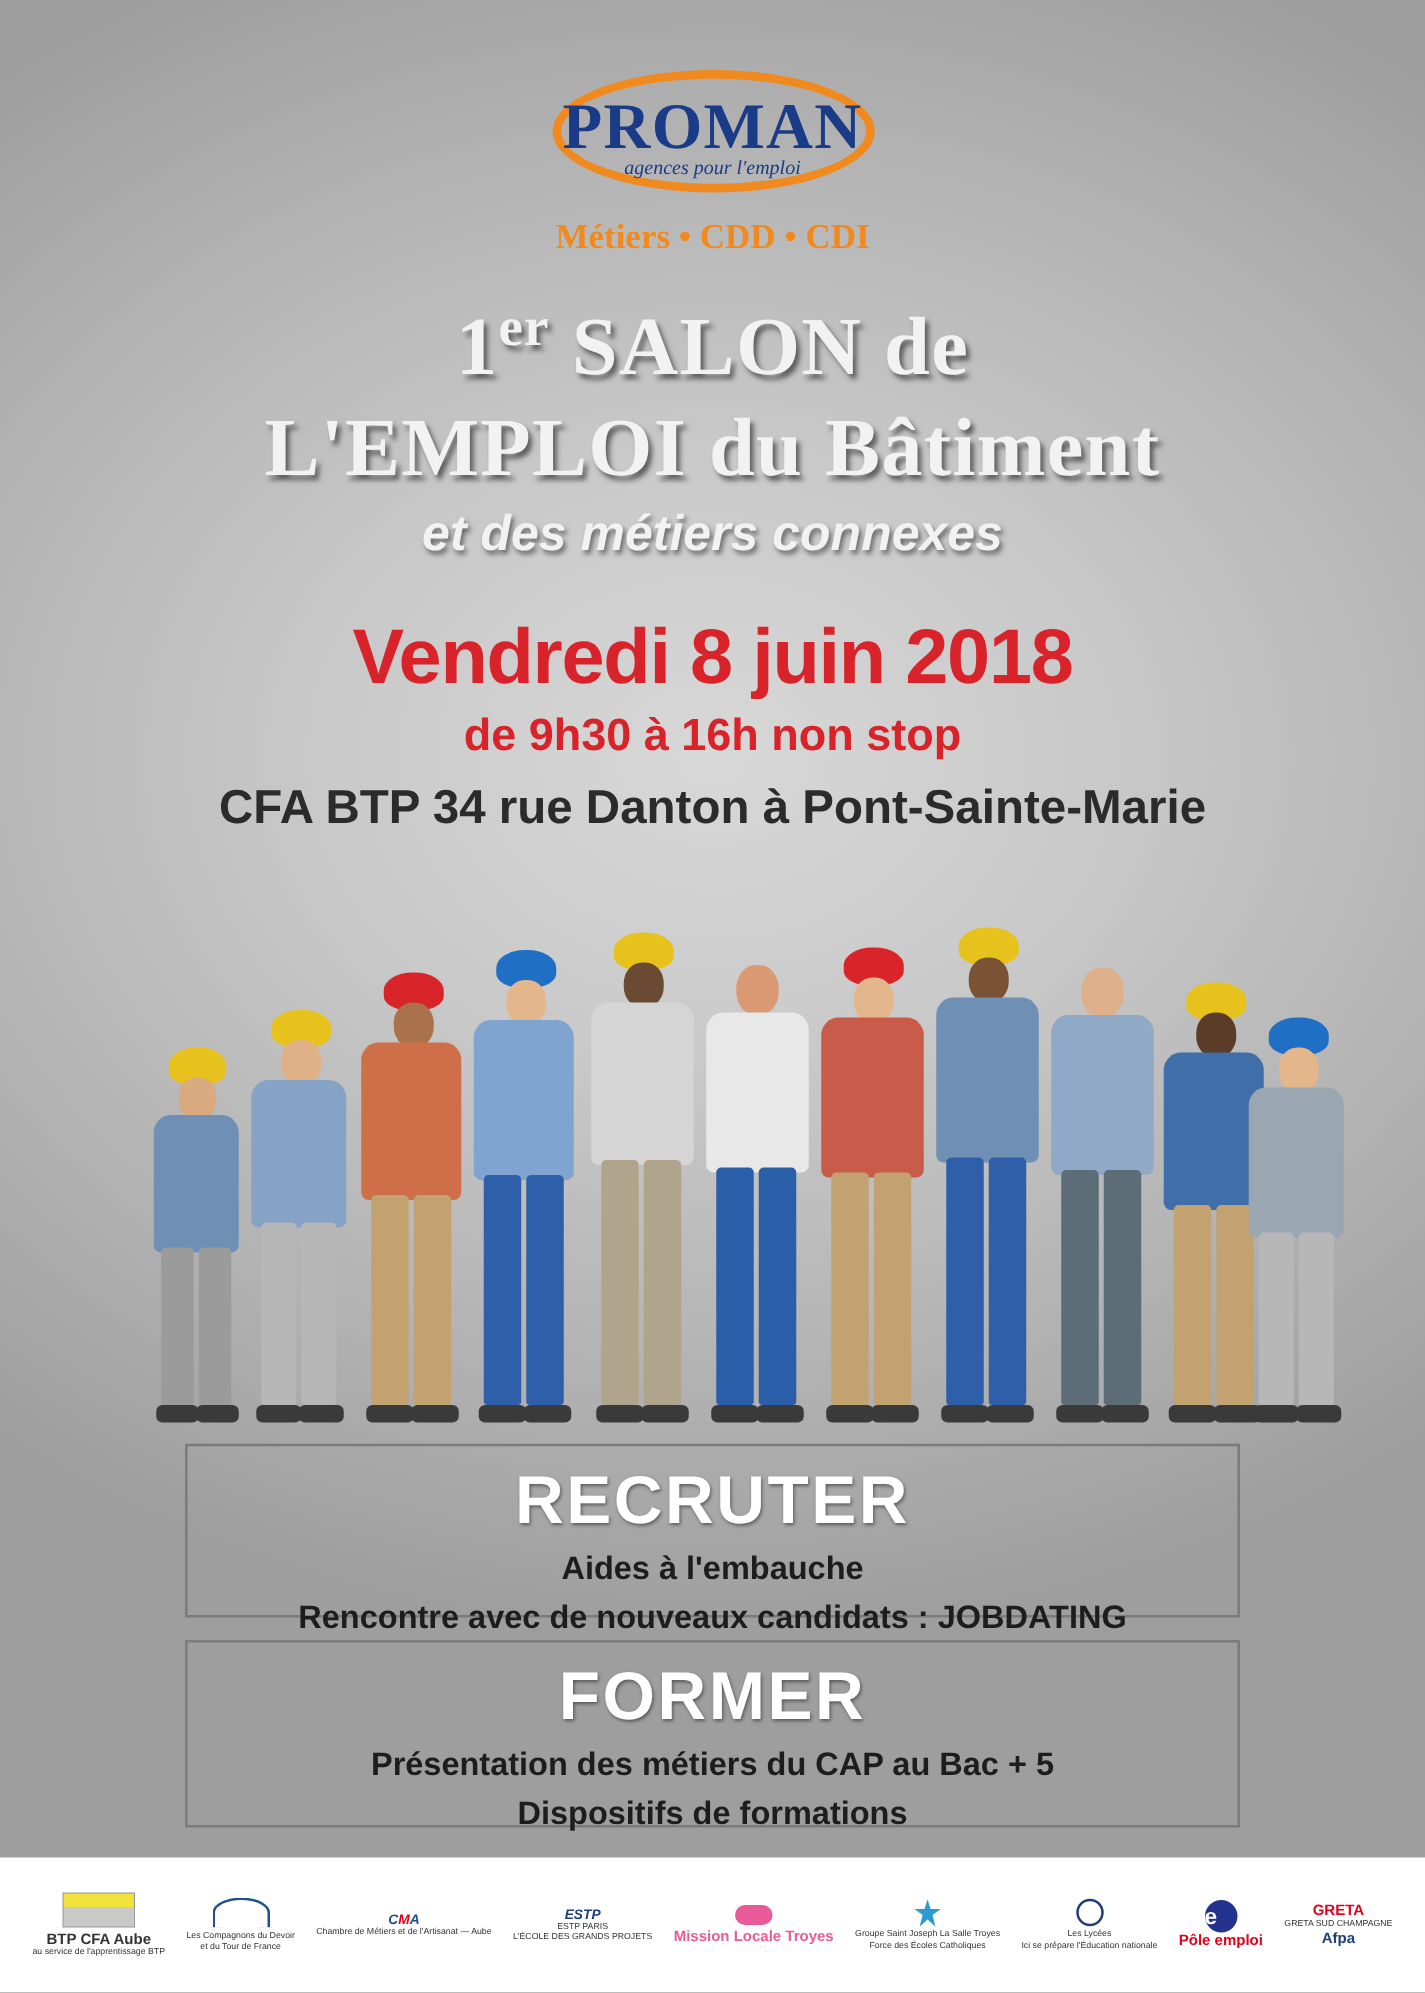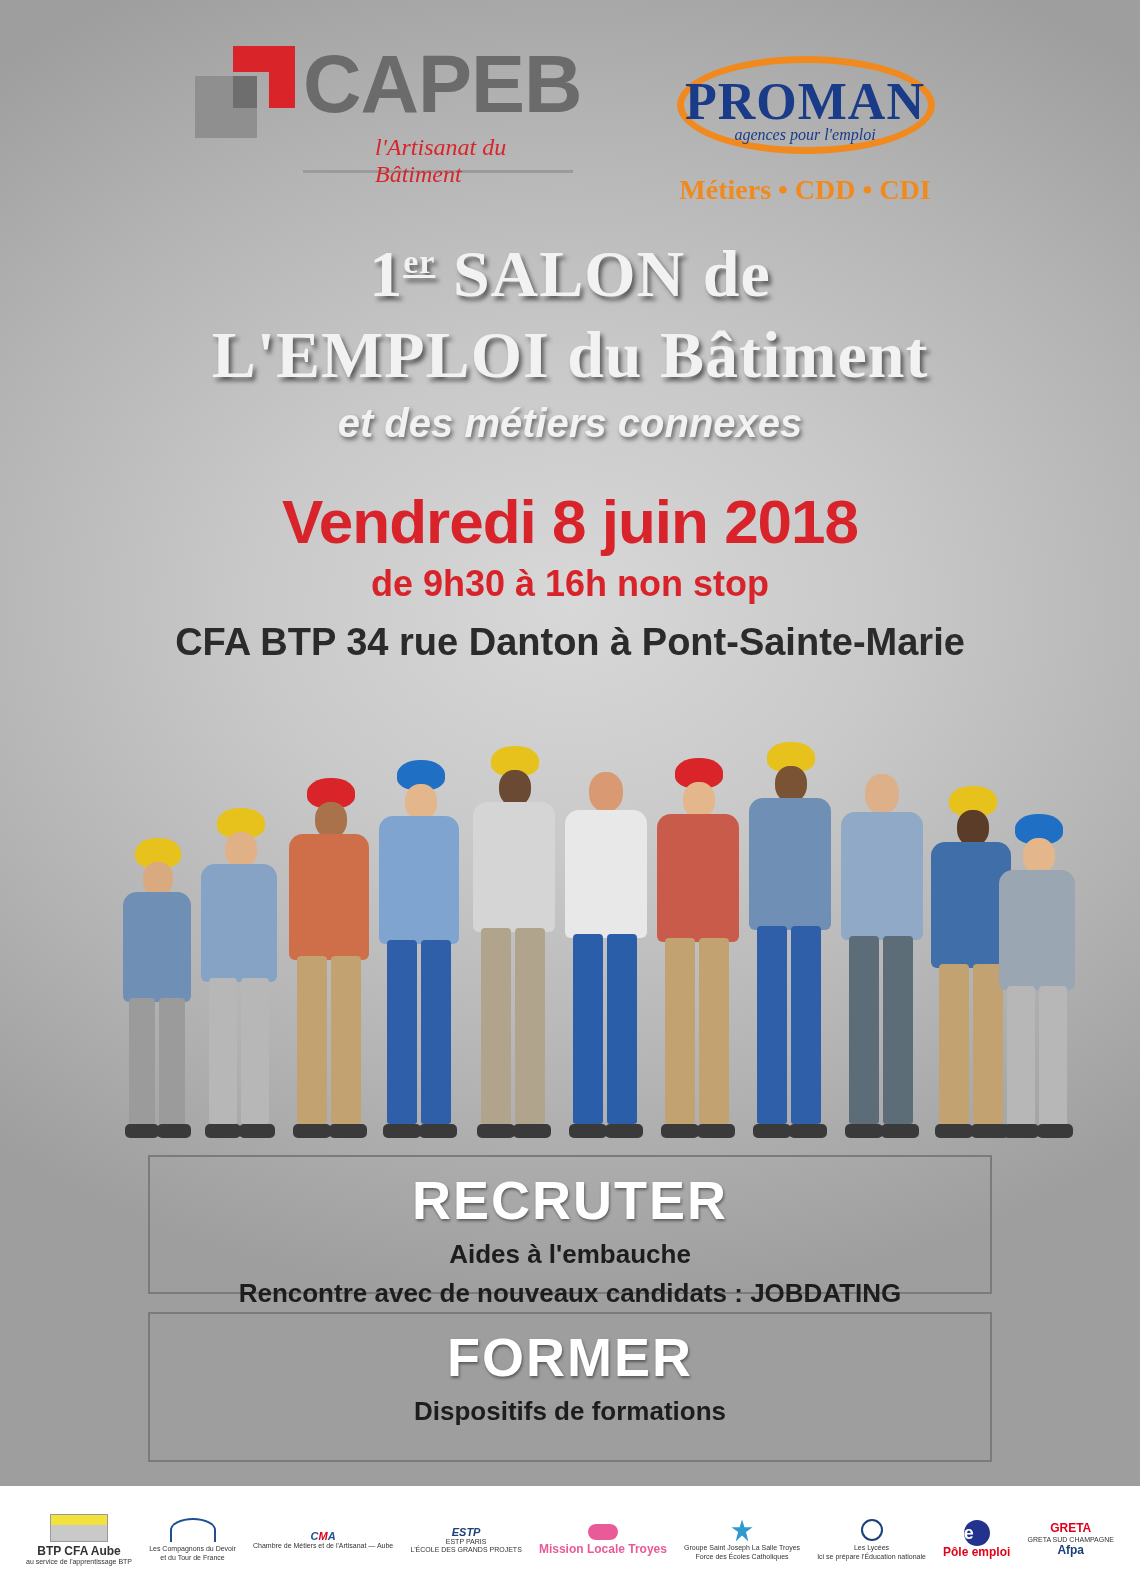--- a/index.html
+++ b/index.html
@@ -45,21 +45,21 @@
   .title-block{position:absolute;top:240px;left:0;width:1140px;text-align:center;}
   .t1,.t2{
     color:#f2f2f2;
     font-family:"Liberation Serif",serif;
     font-weight:bold;
     text-shadow:3px 4px 4px rgba(40,40,40,.65);
     letter-spacing:1px;
     line-height:1.02;
   }
   .t1{font-size:66px;}
-  .t1 sup{font-size:34px;vertical-align:super;text-decoration:underline;}
+  .t1 sup{font-size:44px;vertical-align:super;}
   .t2{font-size:66px;margin-top:14px;}
   .t3{
     margin-top:12px;font-size:40px;color:#f2f2f2;font-style:italic;font-weight:bold;
     font-family:Liberation Sans, sans-serif;text-shadow:2px 3px 4px rgba(40,40,40,.6);
   }
 
   .date-line{margin-top:40px;font-size:62px;font-weight:bold;color:#d8232a;letter-spacing:-1px;}
   .hours-line{margin-top:6px;font-size:36px;font-weight:bold;color:#d8232a;}
   .place-line{margin-top:16px;font-size:38px;font-weight:bold;color:#2b2b2b;}
 
@@ -95,30 +95,20 @@
   .plogo .mid{font-size:12px;font-weight:bold;}
   .plogo .tiny{font-size:7px;}
 </style>
 </head>
 <body>
 
 <div class="poster">
 
   <div class="logos-row">
 
-    <div class="capeb">
-      <div class="capeb-mark">
-        <div class="sq-grey"></div>
-        <div class="sq-red"></div>
-        <div class="sq-dark"></div>
-      </div>
-      <div class="capeb-text">CAPEB</div>
-      <div class="capeb-rule"></div>
-      <div class="capeb-sub">l'Artisanat du Bâtiment</div>
-    </div>
 
     <div class="proman">
       <div class="proman-oval"></div>
       <div class="proman-word">PROMAN</div>
       <div class="proman-tag">agences pour l'emploi</div>
       <div class="proman-types">Métiers • CDD • CDI</div>
     </div>
   </div>
 
   <div class="title-block">
@@ -245,20 +235,21 @@
   </div>
 
   <div class="panel" id="panel-recruter">
     <div class="panel-title">RECRUTER</div>
     <div class="panel-line">Aides à l'embauche</div>
     <div class="panel-line">Rencontre avec de nouveaux candidats : JOBDATING</div>
   </div>
 
   <div class="panel" id="panel-former">
     <div class="panel-title">FORMER</div>
+    <div class="panel-line">Présentation des métiers du CAP au Bac + 5</div>
     <div class="panel-line">Dispositifs de formations</div>
   </div>
 
   <div class="footer">
 
     <div class="plogo">
       <span style="display:block;width:56px;height:26px;background:linear-gradient(#f2e23c 0 40%,#c9c9c9 40% 100%);border:1px solid #999;margin-bottom:3px;"></span>
       <span class="mid">BTP CFA Aube</span>
       <span class="tiny">au service de l'apprentissage BTP</span>
     </div>

